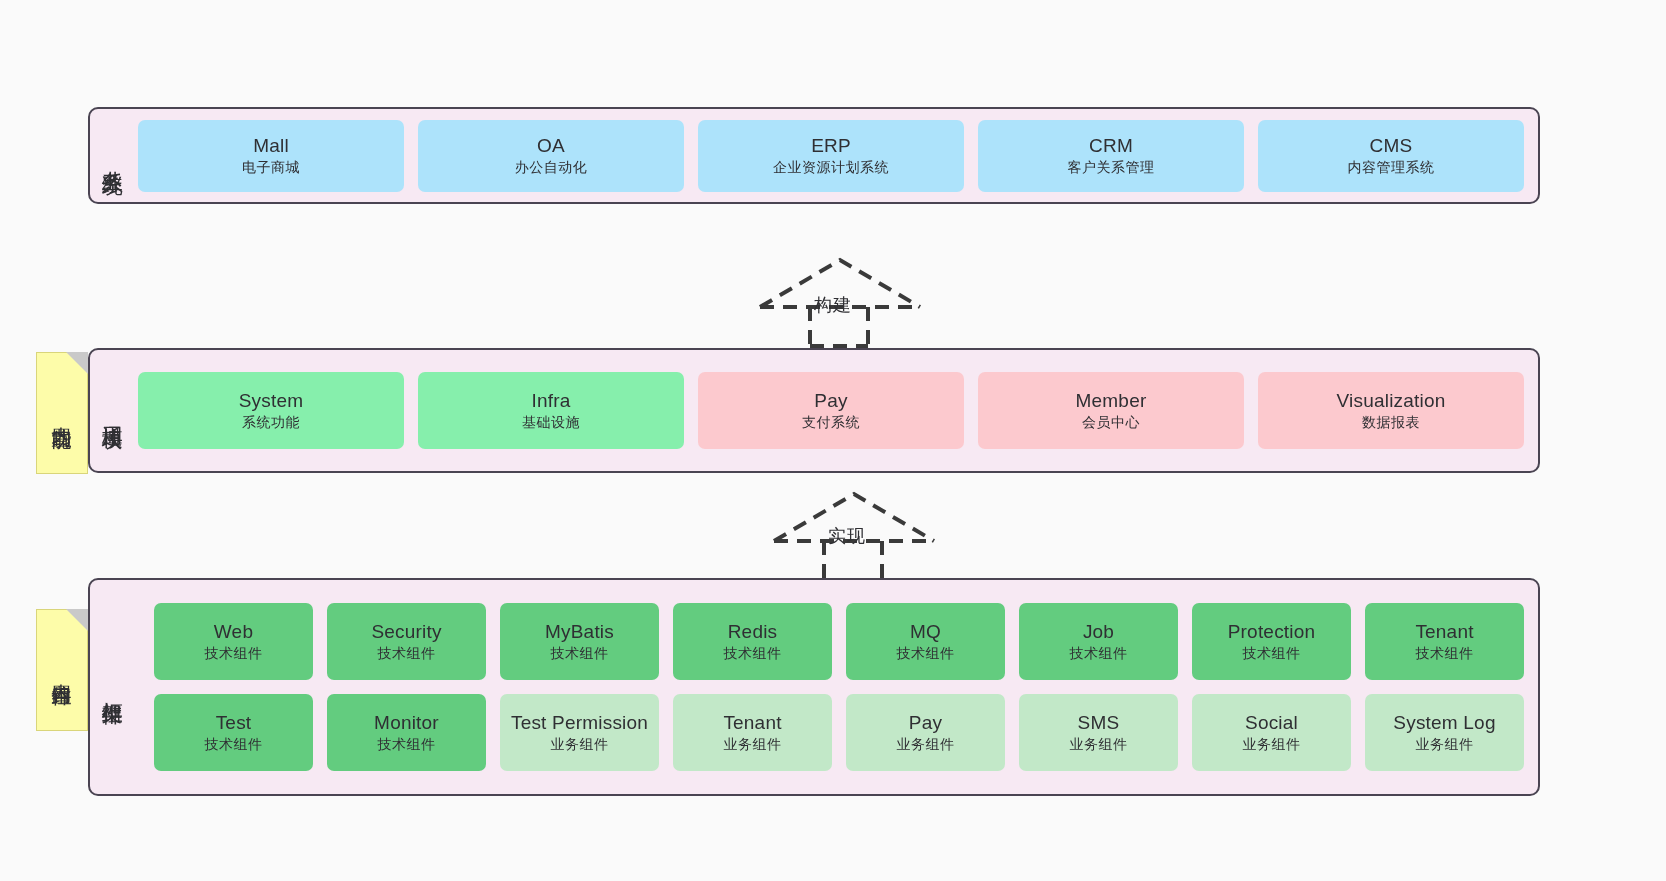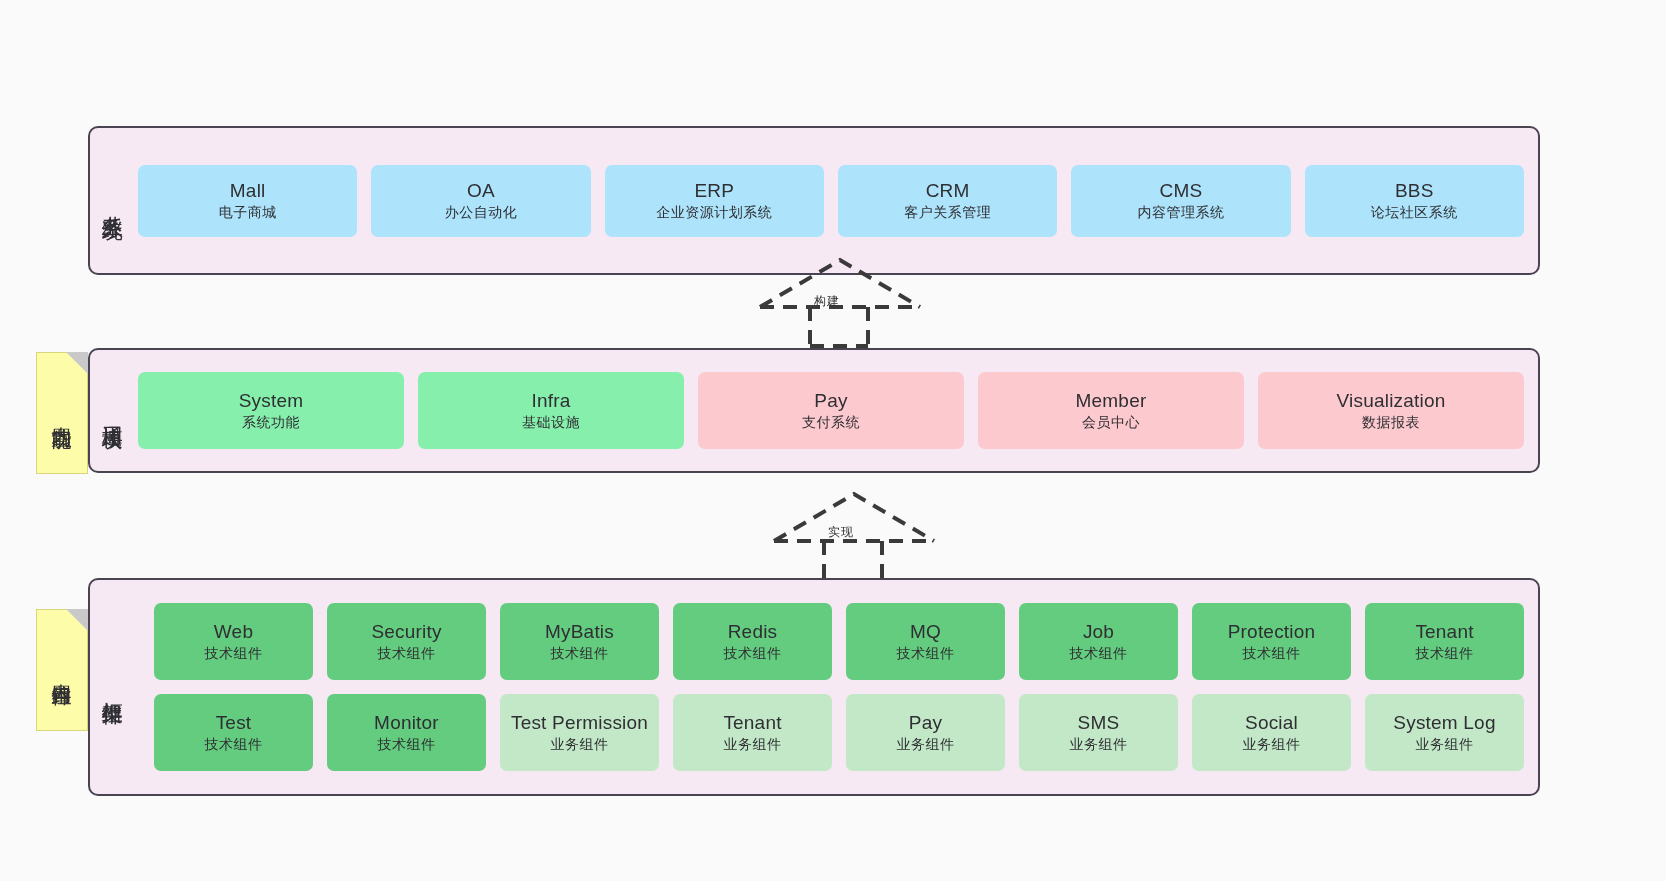--- a/index.html
+++ b/index.html
@@ -90,21 +90,21 @@
     white-space: nowrap;
   }
 
   .c-blue        { background: #ade3fb; }
   .c-red         { background: #86efac; }
   .c-pink        { background: #fcc9ce; }
   .c-green       { background: #63cc7f; }
   .c-lightgreen  { background: #c2e8c8; }
 
   
-  #layer-business { left: 88px;  top: 126px; width: 1452px; height: 149px; }
+  #layer-business { left: 88px;  top: 107px; width: 1452px; height: 97px; }
   #layer-common   { left: 88px;  top: 348px; width: 1452px; height: 125px; }
   #layer-frame    { left: 88px;  top: 578px; width: 1452px; height: 218px; gap: 16px; }
 
   #layer-business .card { height: 72px; }
   #layer-common   .card { height: 77px; }
   #layer-frame    .card { height: 77px; }
 
   
   .note {
     position: absolute;
@@ -137,21 +137,21 @@
   #note-features   { left: 36px; top: 352px; height: 122px; }
   #note-components { left: 36px; top: 609px; height: 122px; }
 
   
   .uml-arrow {
     position: absolute;
     pointer-events: none;
   }
   .uml-label {
     position: absolute;
-    font-size: 12px;
+    font-size: 18px;
     color: #2f2f33;
     background: transparent;
     white-space: nowrap;
     user-select: none;
     letter-spacing: 1px;
   }
   #arrow-build  { left: 750px; top: 252px; width: 180px; height: 96px; }
   #arrow-impl   { left: 764px; top: 486px; width: 180px; height: 96px; }
   #label-build  { left: 814px; top: 293px; }
   #label-impl   { left: 828px; top: 524px; }
@@ -192,24 +192,20 @@
         <div class="card c-blue">
           <span class="en">CRM</span>
           <span class="cn">客户关系管理</span>
         </div>
 
         <div class="card c-blue">
           <span class="en">CMS</span>
           <span class="cn">内容管理系统</span>
         </div>
 
-        <div class="card c-blue">
-          <span class="en">BBS</span>
-          <span class="cn">论坛社区系统</span>
-        </div>
 
       </div>
     </div>
   </div>
 
   <svg class="uml-arrow" id="arrow-build" viewBox="0 0 180 96">
 
     <path d="M 10 55 L 90 8 L 170 55" fill="none" stroke="#3a3a3a" stroke-width="4" stroke-dasharray="14,9" stroke-linecap="butt"></path>
     <path d="M 10 55 L 170 55" fill="none" stroke="#3a3a3a" stroke-width="4" stroke-dasharray="14,9"></path>
 

